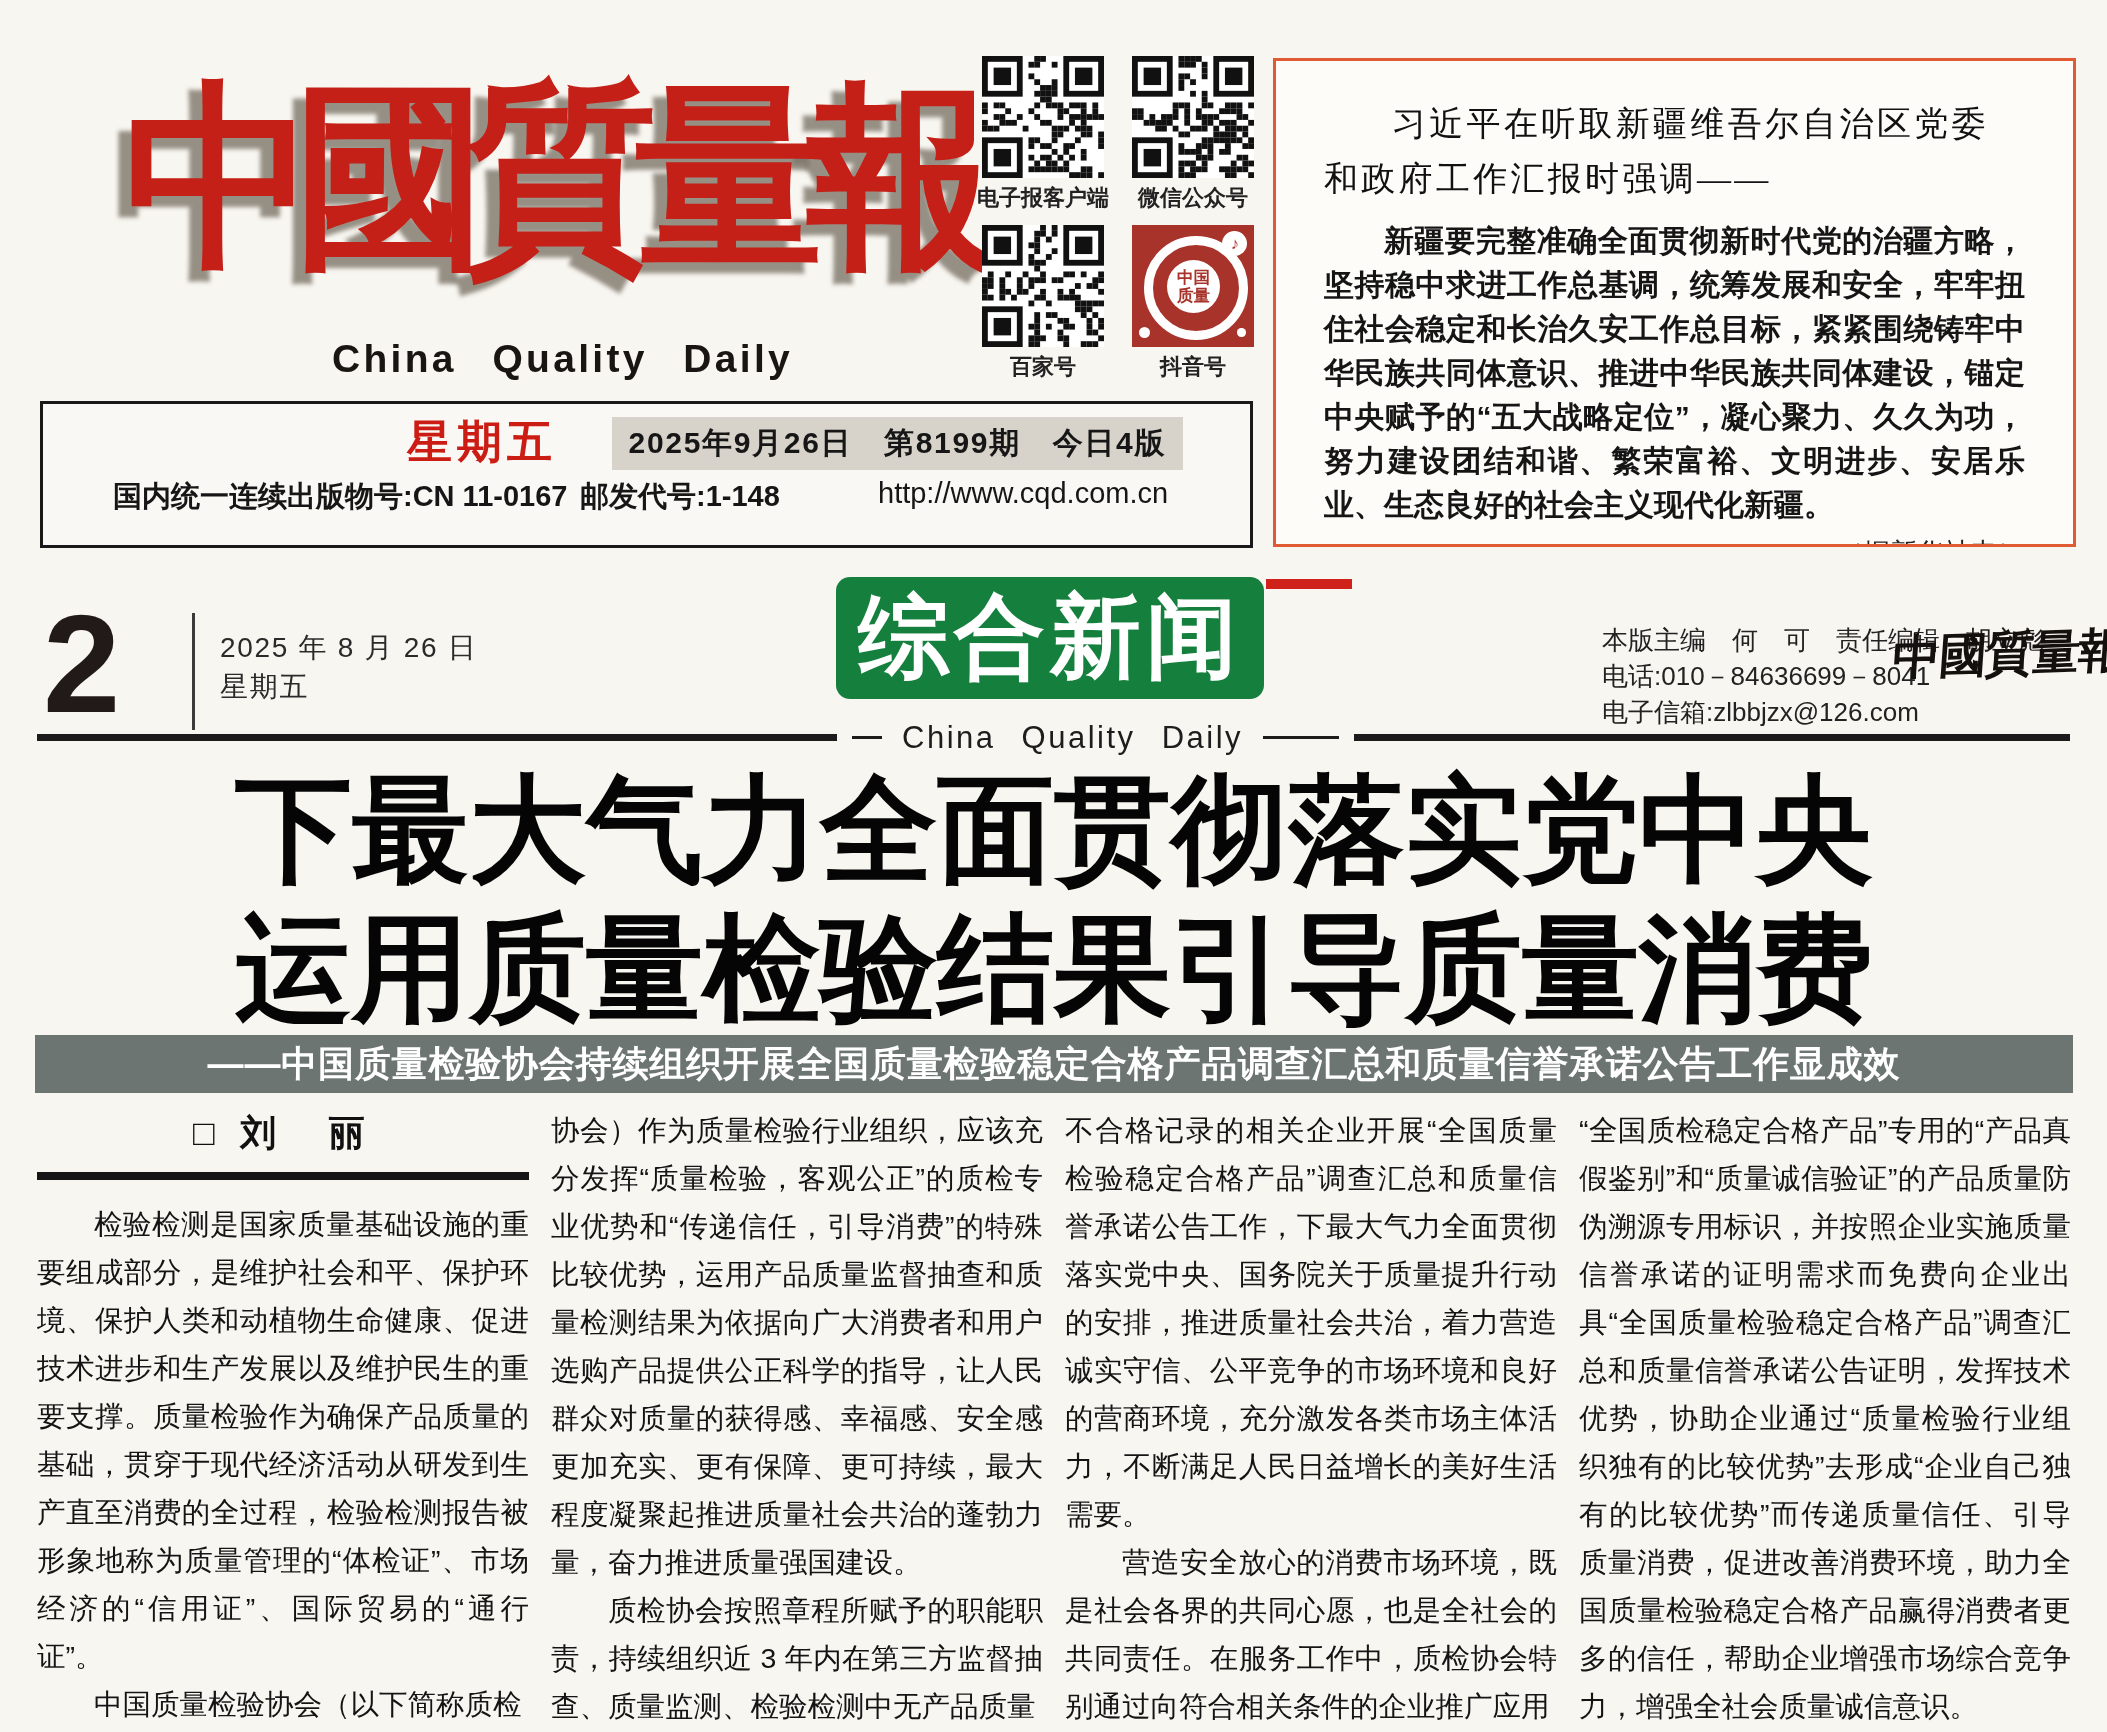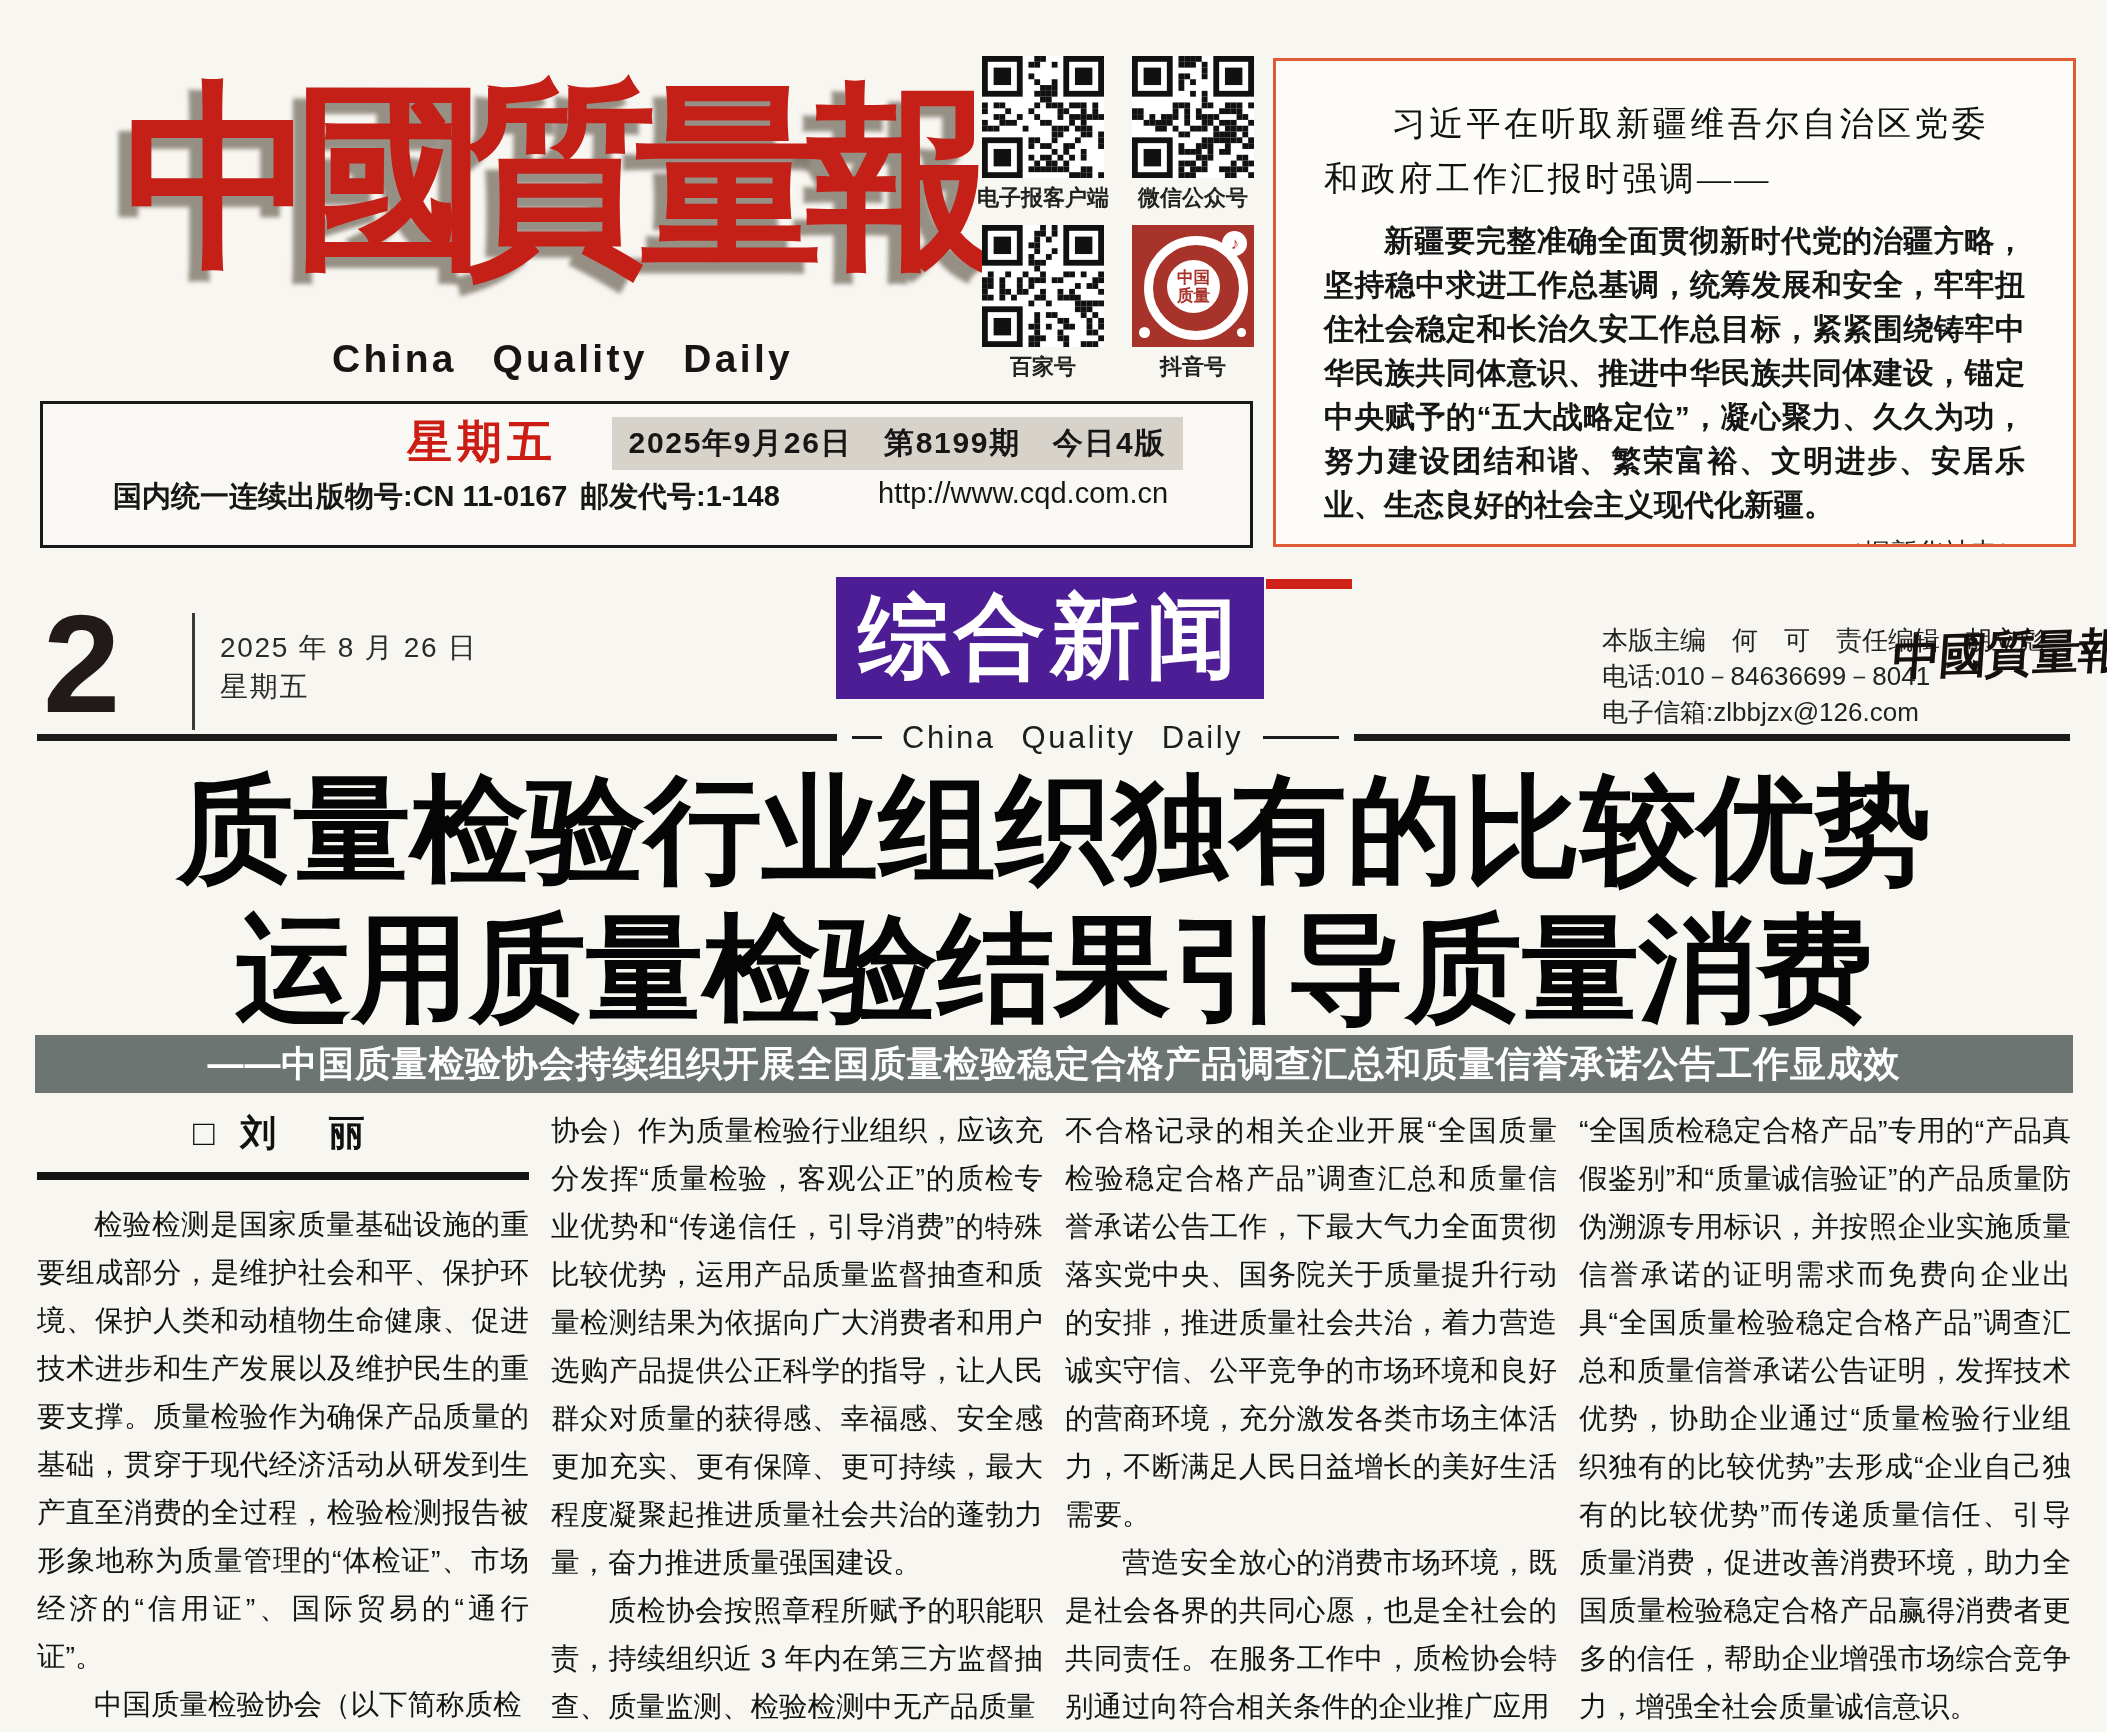--- a/index.html
+++ b/index.html
@@ -63,23 +63,23 @@
   .date-chip{position:absolute;left:569px;top:13.2px;background:#d7d3cb;padding:5.8px 16.5px;font-size:30px;font-weight:bold;color:#161616;letter-spacing:1.7px;white-space:nowrap;text-align:center;}
   .issn{position:absolute;left:70px;top:73px;font-size:29px;font-weight:bold;color:#161616;}
   .postal{position:absolute;left:537px;top:73px;font-size:29px;font-weight:bold;color:#161616;}
   .website{position:absolute;left:835px;top:73px;font-size:29px;color:#161616;}
   .supervisor{position:absolute;left:0;top:114px;width:100%;text-align:center;font-size:28px;font-weight:bold;color:#161616;letter-spacing:2.5px;}
   
   .page-number{position:absolute;left:43px;top:598px;font-size:139px;font-weight:900;line-height:132px;color:#221a18;}
   .page-vline{position:absolute;left:192px;top:613px;width:2.5px;height:117px;background:#3a3a3a;}
   .page-date{position:absolute;left:220px;top:628px;font-size:28px;line-height:39px;color:#2a2a2a;letter-spacing:1.7px;}
   .section-banner{
-    position:absolute;left:836px;top:577px;width:428px;height:122px;background:#4c1d95;
+    position:absolute;left:836px;top:577px;width:428px;height:122px;background:#15803d;
     color:#fff;font-family:"Liberation Serif", serif;font-weight:bold;font-size:91px;line-height:122px;
-    text-align:center;letter-spacing:5px;
+    text-align:center;letter-spacing:5px;border-radius:14px;
   }
   .section-tail{position:absolute;left:1266px;top:579px;width:86px;height:10px;background:#ce221a;}
   .editor-info{position:absolute;left:1602px;top:622px;font-size:26px;line-height:36px;color:#222;}
   .script-logo{
     position:absolute;left:1893px;top:622px;font-family:"Liberation Serif", serif;
     font-size:48px;font-weight:bold;color:#14100e;white-space:nowrap;transform:skewX(-6deg) rotate(-2deg);letter-spacing:-1.7px;
   }
   
   .header-rule{position:absolute;left:37px;top:721px;width:2033px;height:33px;display:flex;align-items:center;}
   .hr-thick{height:6.6px;background:#1c1c1c;flex:0 0 auto;}
@@ -547,21 +547,21 @@
 
 <div class="header-rule">
   <div class="hr-thick hr-left"></div>
   <div class="hr-dash small"></div>
   <div class="hr-text">China Quality Daily</div>
   <div class="hr-dash big"></div>
   <div class="hr-thick hr-right"></div>
 </div>
 
 <div class="headline">
-  <div class="l1">质量检验行业组织独有的比较优势</div>
+  <div class="l1">下最大气力全面贯彻落实党中央</div>
   <div class="l2">运用质量检验结果引导质量消费</div>
 </div>
 <div class="subhead-banner">——中国质量检验协会持续组织开展全国质量检验稳定合格产品调查汇总和质量信誉承诺公告工作显成效</div>
 
 <div class="body-wrap" id="body-wrap">
     <div class="col">
       <div class="byline">□ 刘　丽</div>
       <div class="byline-rule"></div>
       <p>检验检测是国家质量基础设施的重要组成部分，是维护社会和平、保护环境、保护人类和动植物生命健康、促进技术进步和生产发展以及维护民生的重要支撑。质量检验作为确保产品质量的基础，贯穿于现代经济活动从研发到生产直至消费的全过程，检验检测报告被形象地称为质量管理的“体检证”、市场经济的“信用证”、国际贸易的“通行证”。</p>
       <p>中国质量检验协会（以下简称质检</p>

